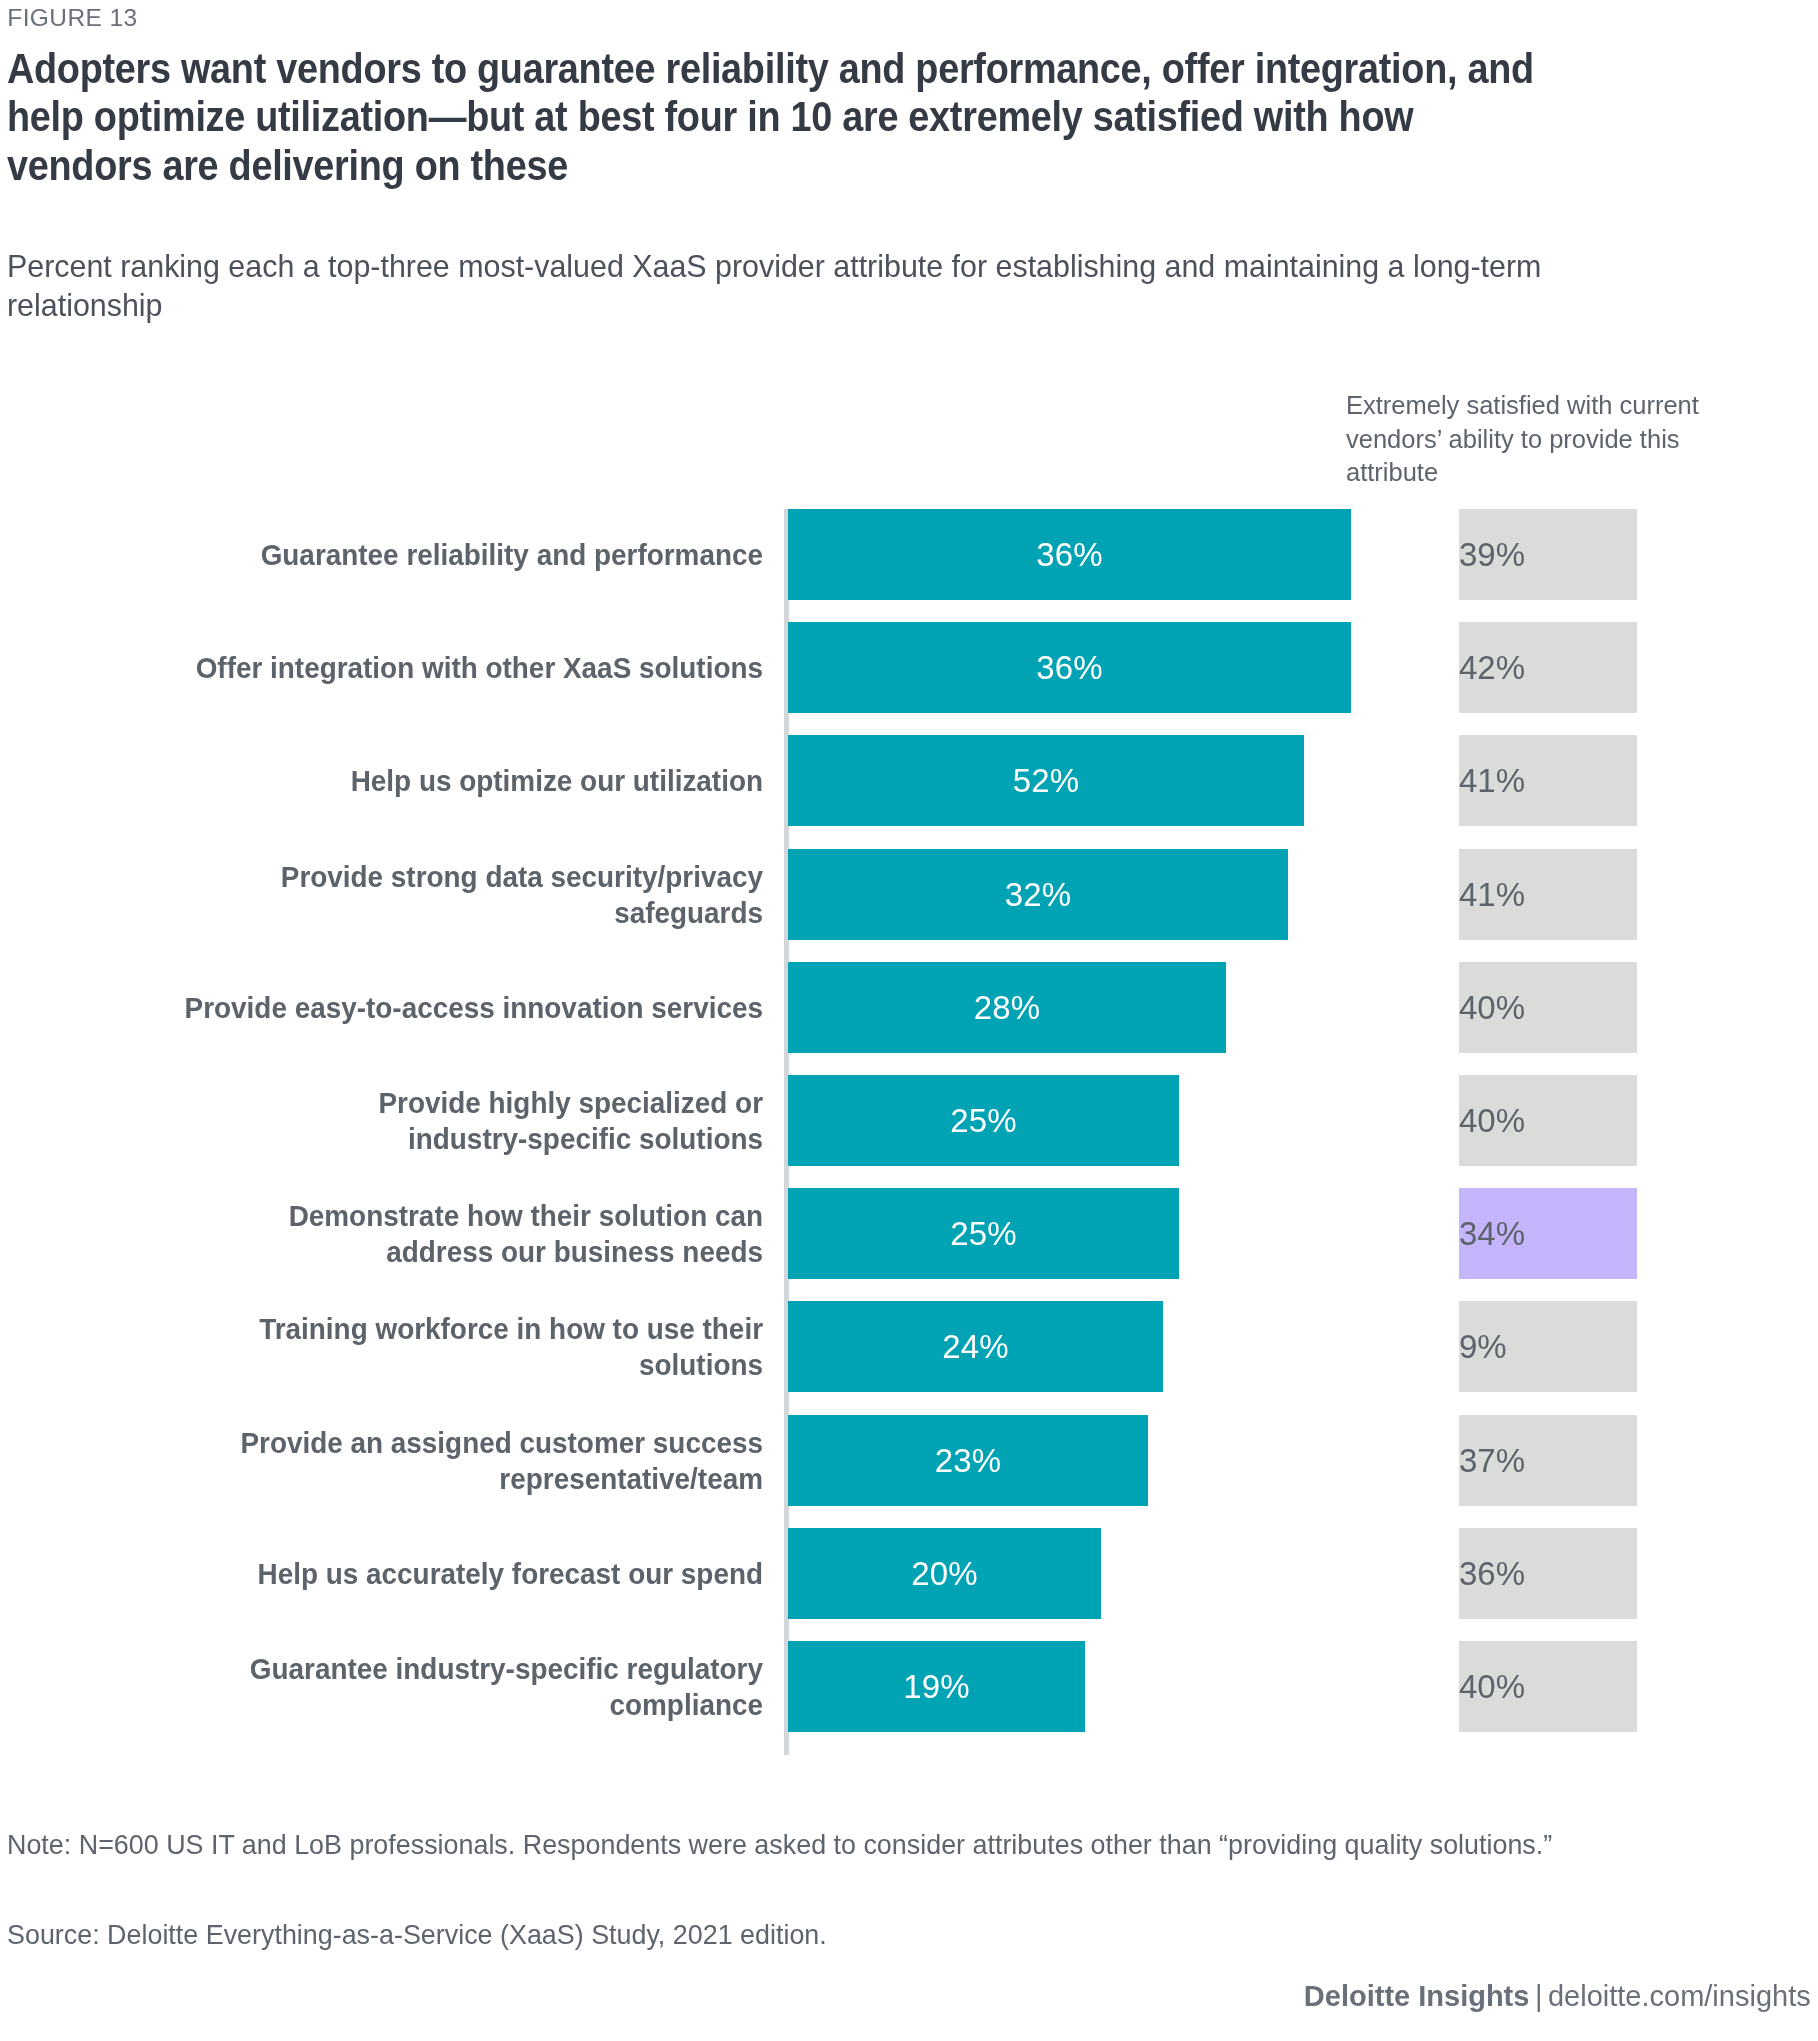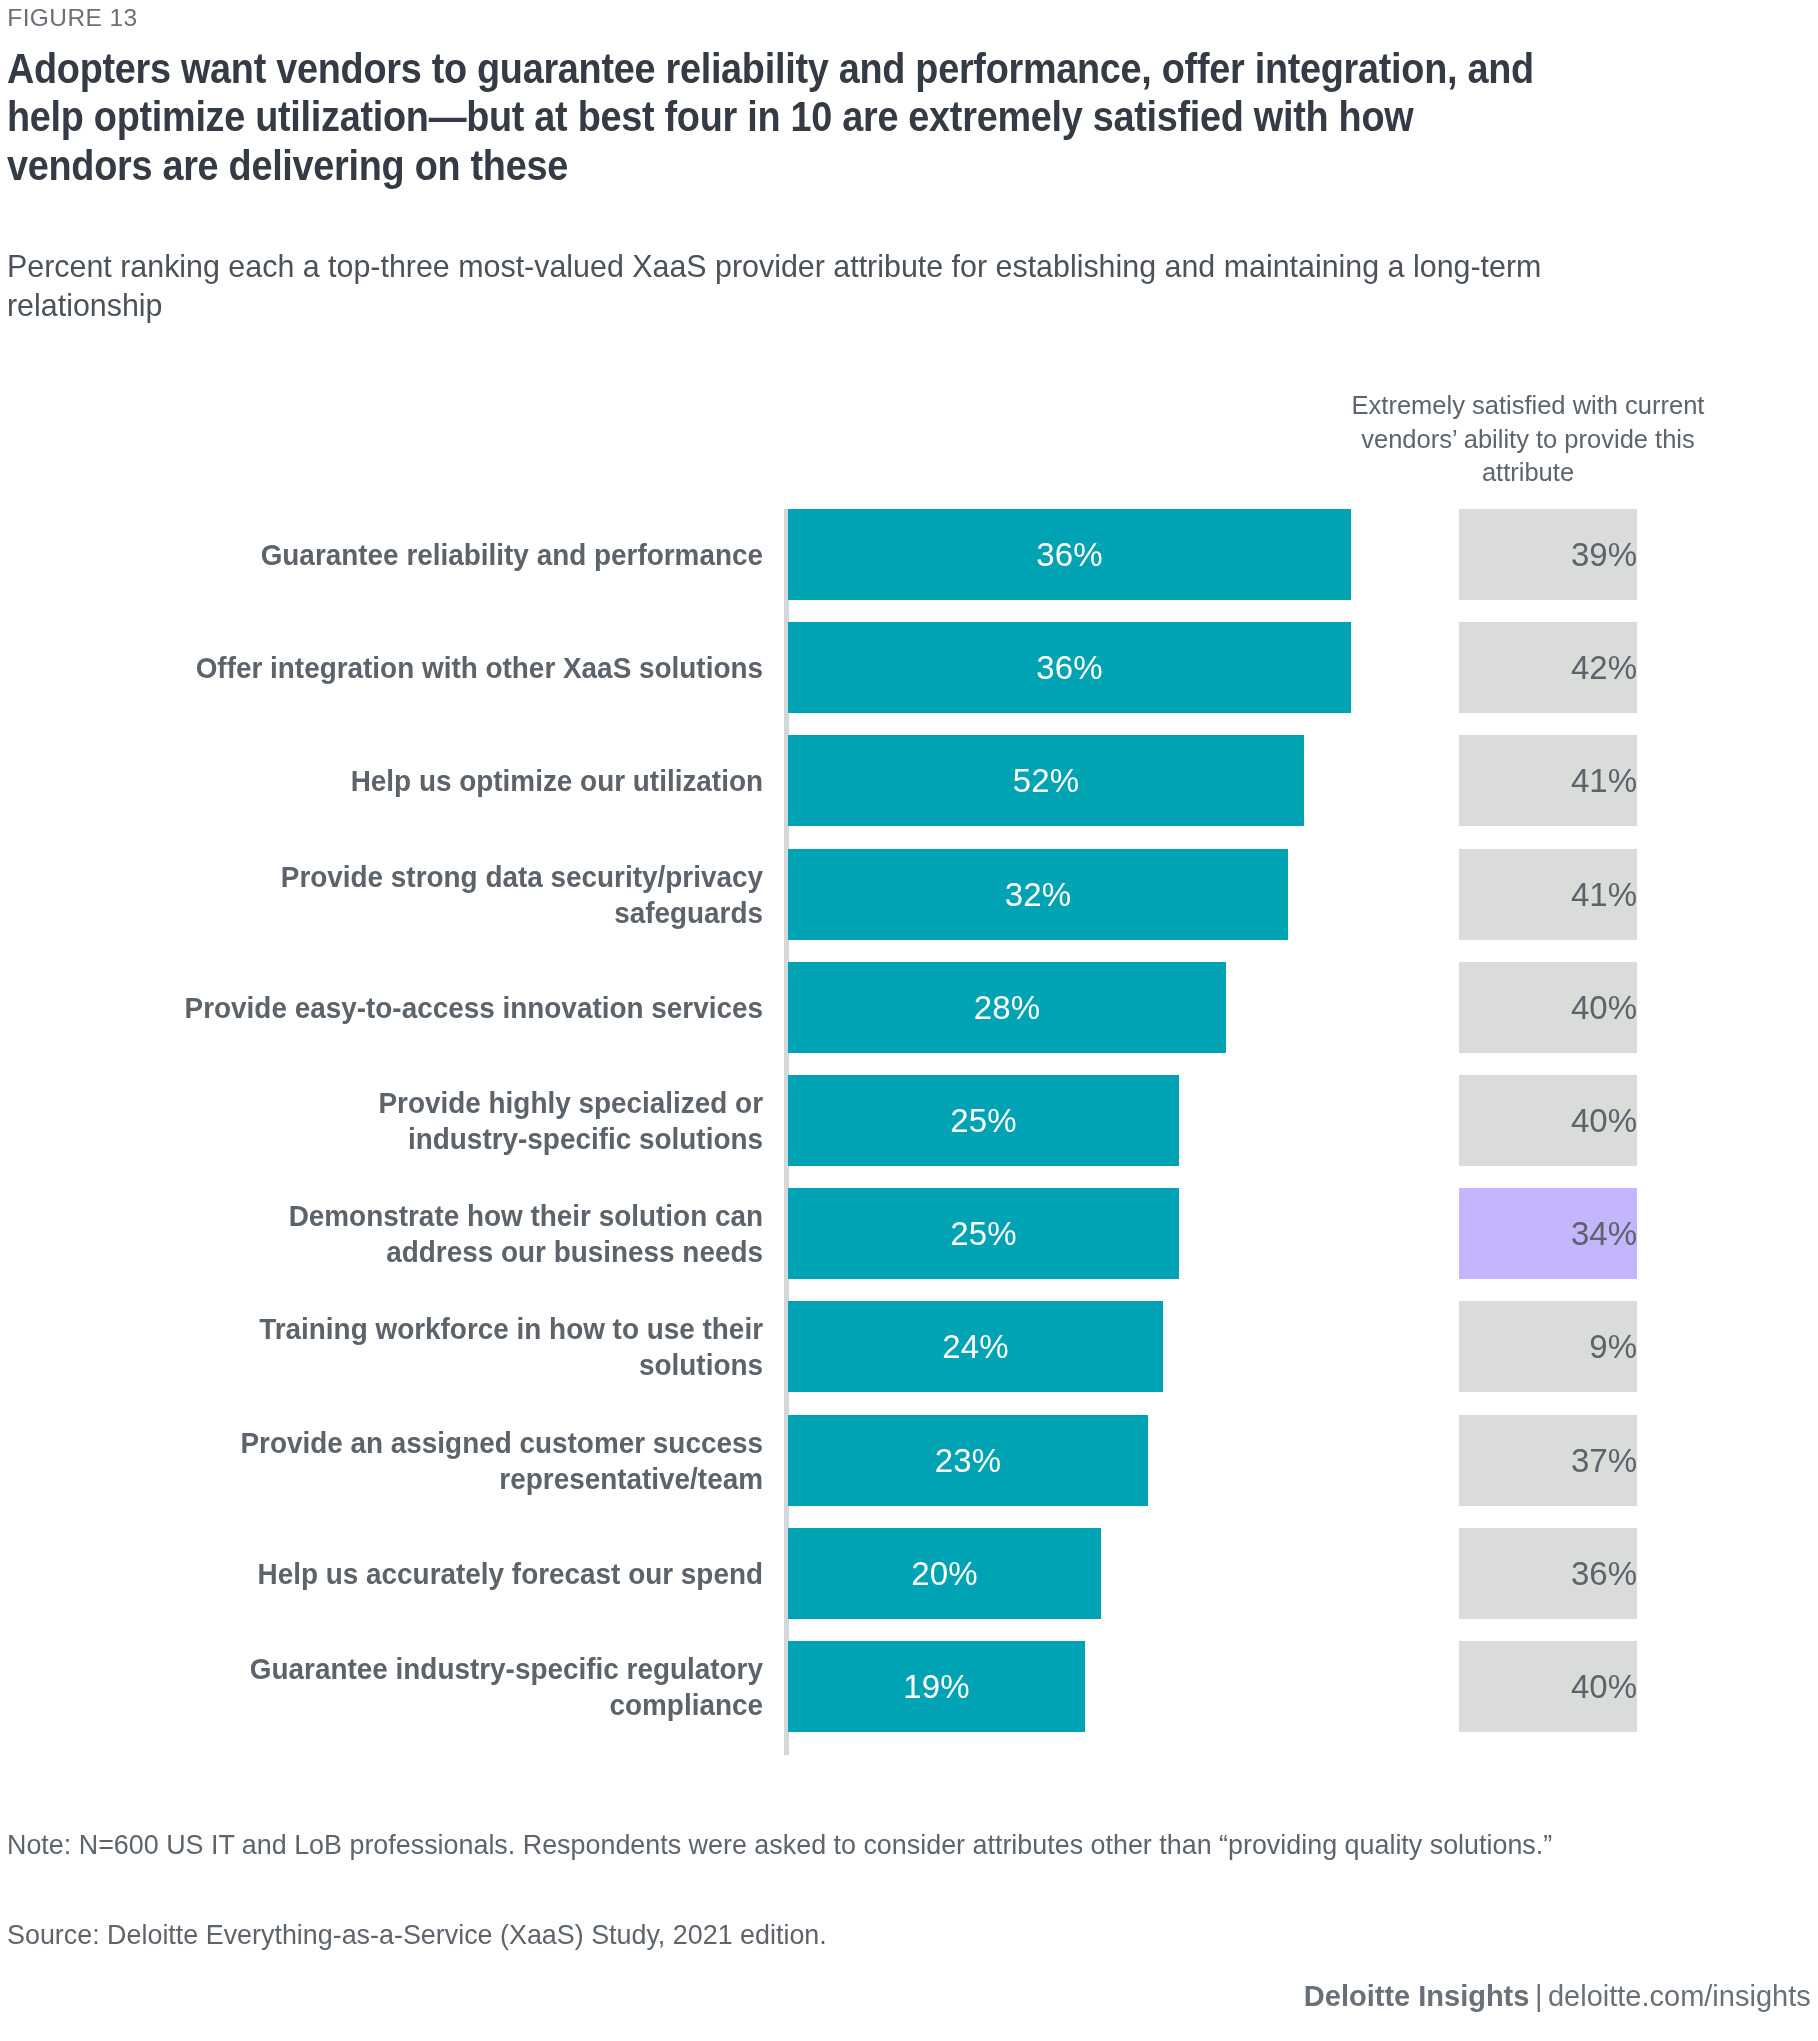--- a/index.html
+++ b/index.html
@@ -62,21 +62,21 @@
     transform: scaleX(0.95);
     transform-origin: left top;
   }
 
   
   .satisfied-header {
     position: absolute;
     left: 1346px;
     top: 389px;
     width: 364px;
-    text-align: center;
+    text-align: left;
     font-size: 25.5px;
     line-height: 1.32;
     color: #5d646d;
     font-family: "Liberation Sans Narrow", "Liberation Sans", sans-serif;
   }
 
   
   .chart {
     position: absolute;
     left: 0;
@@ -131,21 +131,21 @@
     letter-spacing: 0.2px;
   }
 
   .satbox {
     position: absolute;
     left: 1459px;
     width: 178px;
     background: #dadcda;
     display: flex;
     align-items: center;
-    justify-content: flex-end;
+    justify-content: flex-start;
   }
 
   .satbox-value {
     font-size: 33px;
     color: #5c636b;
     font-family: "Liberation Sans Narrow", "Liberation Sans", sans-serif;
   }
 
   
   .note {

